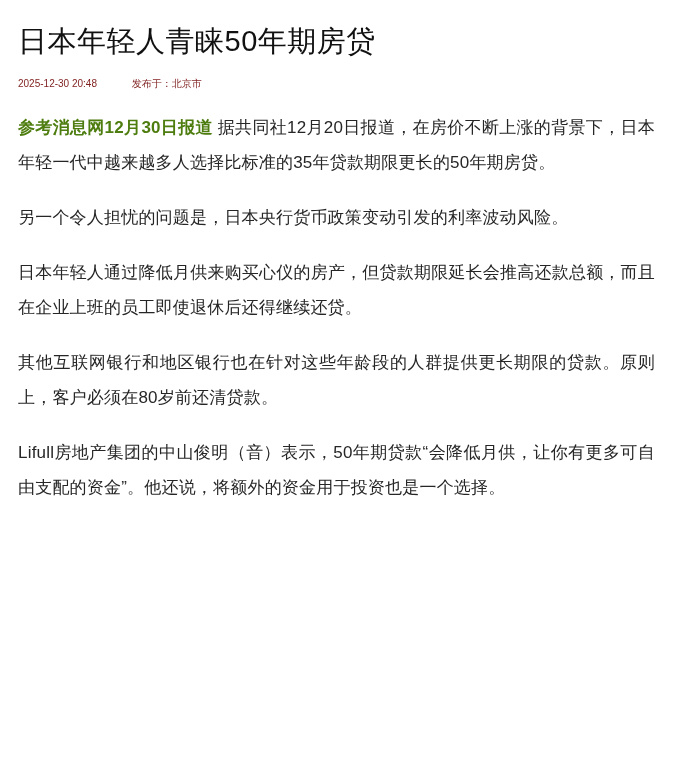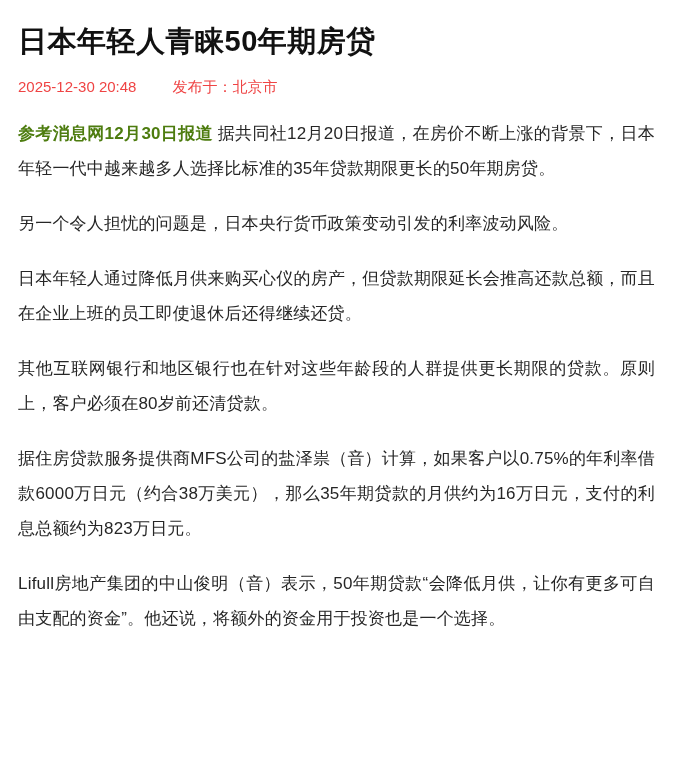--- a/index.html
+++ b/index.html
@@ -13,29 +13,29 @@
     width: 673px;
     height: 762px;
     overflow: hidden;
   }
   .article {
     padding: 14px 18px 0 18px;
   }
   .article-title {
     margin: 8px 0 16px 0;
     font-size: 29px;
-    font-weight: 700;
+    font-weight: 400;
     color: #111111;
     line-height: 1.35;
     letter-spacing: 0.5px;
   }
   .publish-meta {
     margin-top: 17px;
-    font-size: 15px;
-    color: #ef4444;
+    font-size: 10px;
+    color: #7f1d1d;
     line-height: 1.2;
   }
   .publish-meta .publish-date {
     margin-right: 32px;
   }
   .article-body {
     margin-top: 0;
   }
   .article-body p {
     margin: 20px 0;
@@ -67,19 +67,18 @@
 
     <p><span class="lead-source">参考消息网12月30日报道</span><span>据共同社12月20日报道，在房价不断上涨的背景下，日本年轻一代中越来越多人选择比标准的35年贷款期限更长的50年期房贷。</span></p>
 
     <p><span>另一个令人担忧的问题是，日本央行货币政策变动引发的利率波动风险。</span></p>
 
     <p><span>日本年轻人通过降低月供来购买心仪的房产，但贷款期限延长会推高还款总额，而且在企业上班的员工即使退休后还得继续还贷。</span></p>
 
 
     <p><span>其他互联网银行和地区银行也在针对这些年龄段的人群提供更长期限的贷款。原则上，客户必须在80岁前还清贷款。</span></p>
 
-    <p><span>据住房贷款服务提供商MFS公司的盐泽祟（音）计算，如果客户以0.75%的年利率借款6000万日元（约合38万美元），那么35年期贷款的月供约为16万日元，支付的利息总额约为823万日元。</span></p>
 
 
     <p><span>Lifull房地产集团的中山俊明（音）表示，50年期贷款“会降低月供，让你有更多可自由支配的资金”。他还说，将额外的资金用于投资也是一个选择。</span></p>
 
   </div>
 </div>
 
 </body></html>

